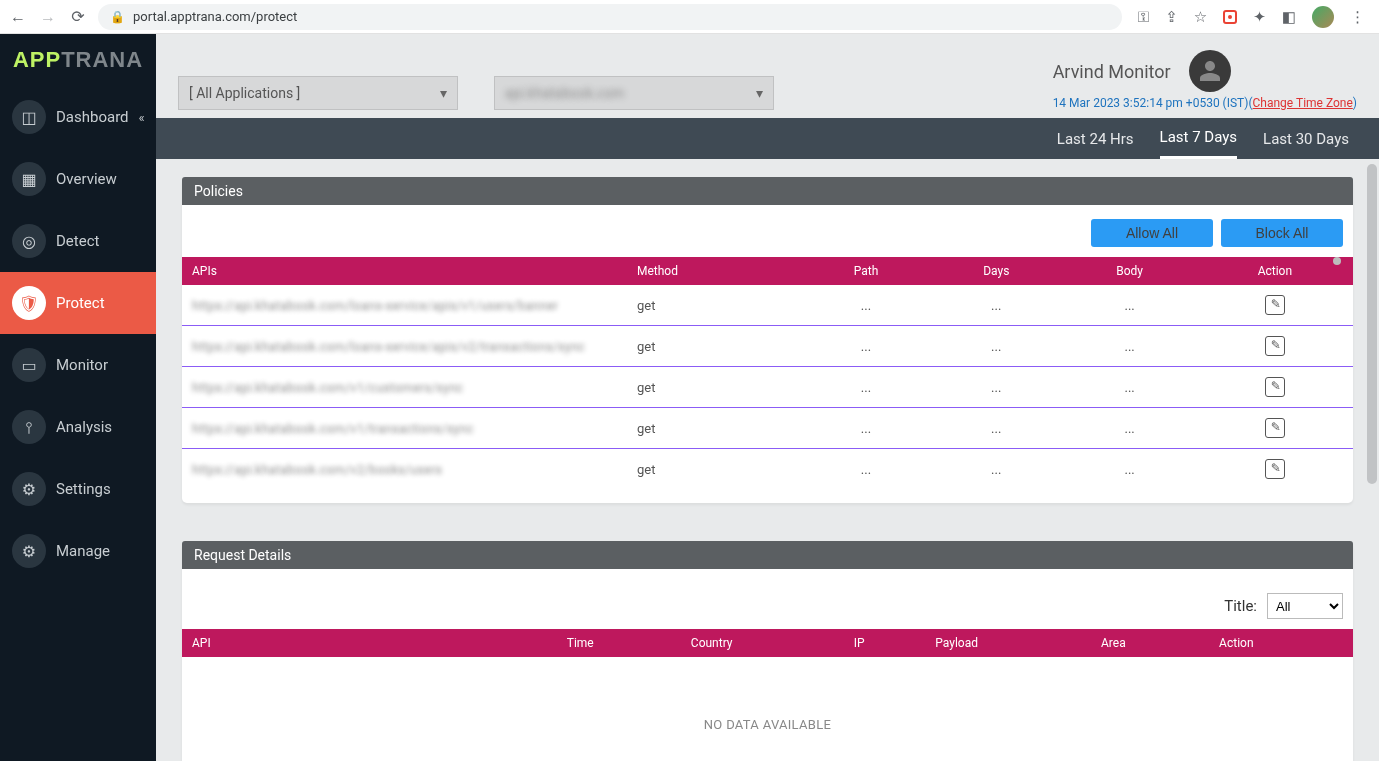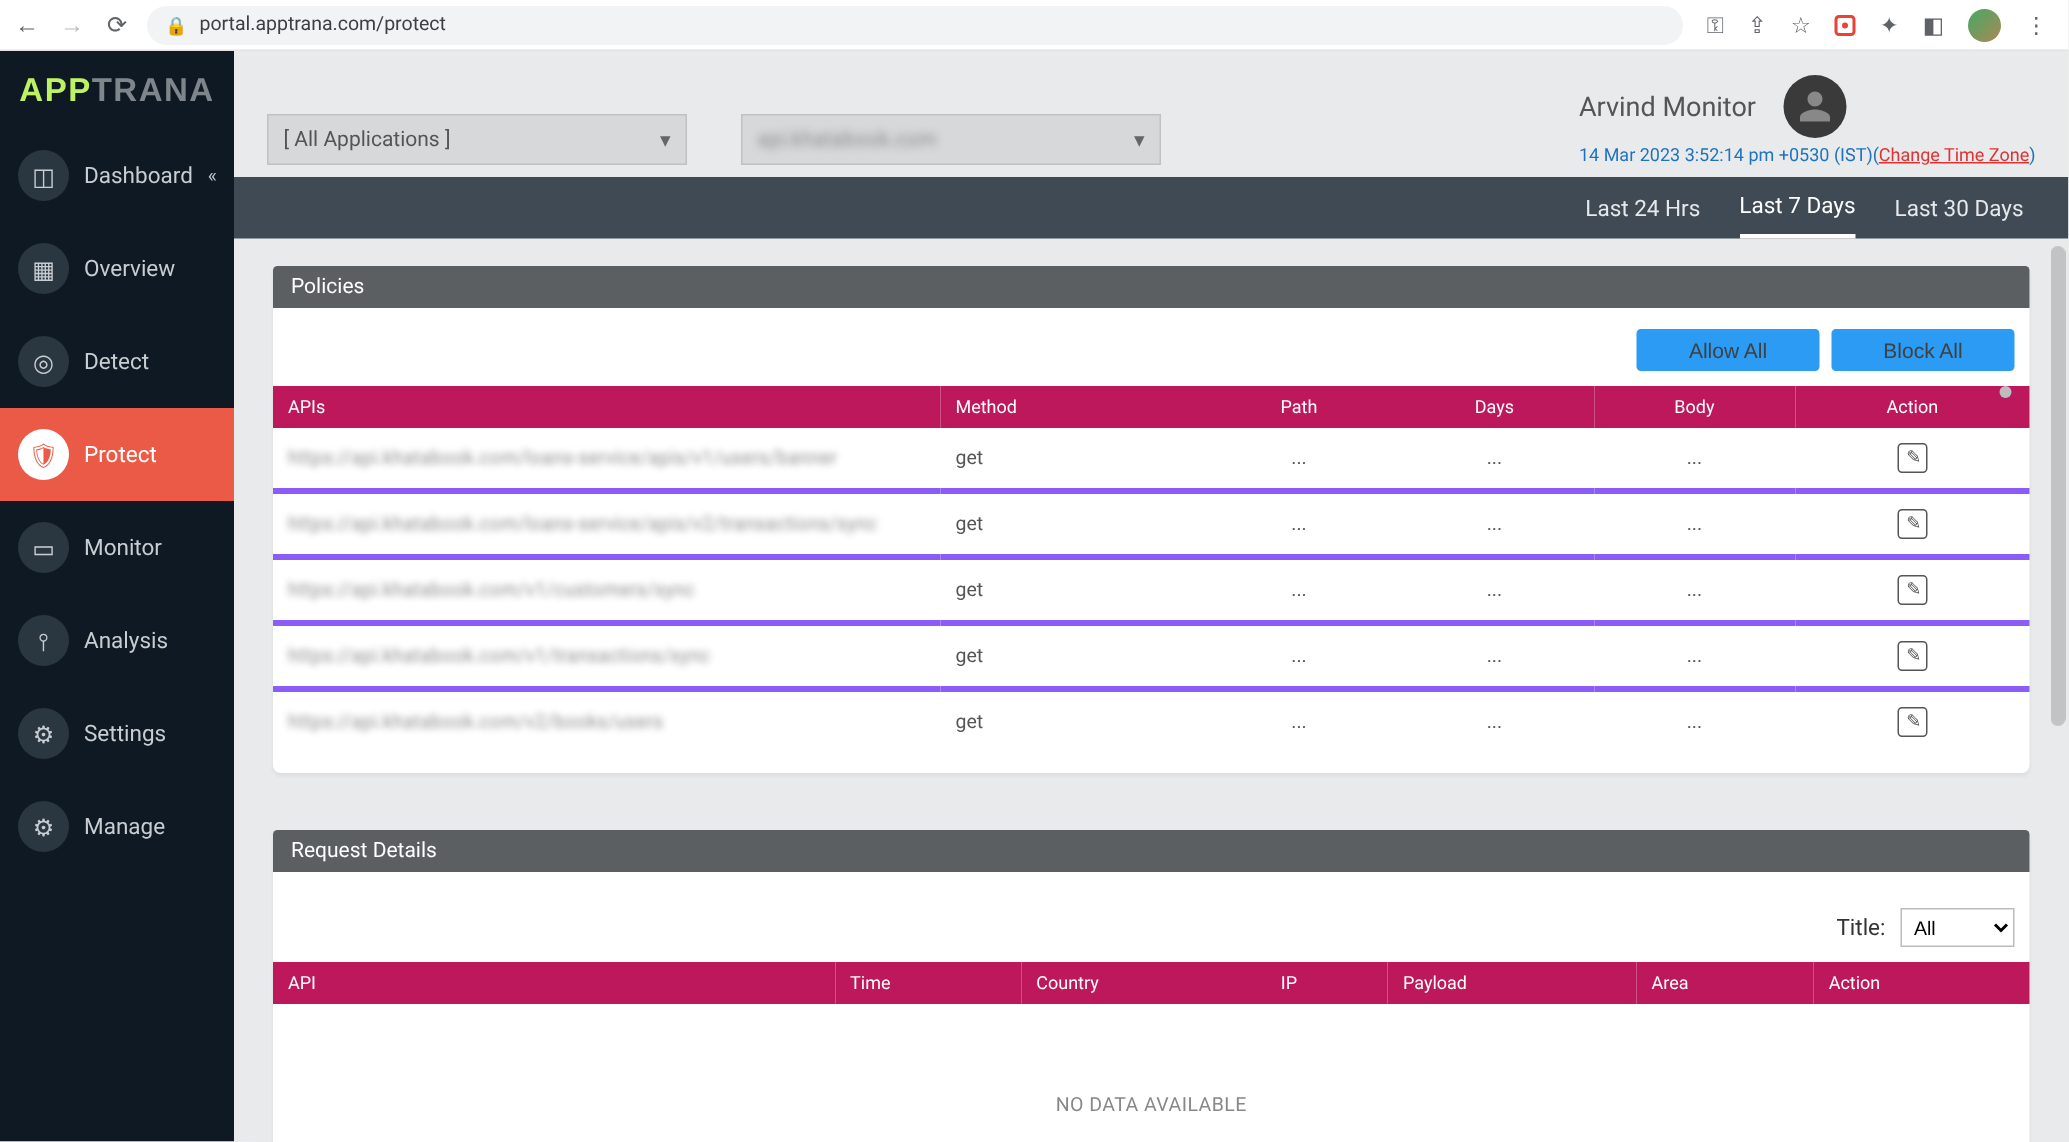--- a/index.html
+++ b/index.html
@@ -52,21 +52,21 @@
   .content{padding:18px 26px 40px;overflow:auto;}
   .panel{background:#fff;border-radius:5px;box-shadow:0 2px 3px rgba(0,0,0,0.06);margin-bottom:38px;}
   .panel-header{background:#5b5f62;color:#fff;padding:6px 12px;font-size:14px;border-radius:3px 3px 0 0;}
   .panel-body{padding:10px 0 14px;}
 
   .action-row{display:flex;justify-content:flex-end;gap:8px;padding:4px 10px 10px;}
   .btn{background:#2b9bf4;color:#404040;border:none;padding:6px 0;width:122px;font-size:14px;border-radius:3px;cursor:pointer;}
 
   table{width:100%;border-collapse:collapse;font-size:13px;}
   thead th{background:#be185d;color:#fff;font-weight:400;text-align:left;padding:7px 10px;font-size:12px;}
-  tbody td{padding:10px 10px;border-bottom:4px solid #8b5cf6;color:#555;vertical-align:middle;}
+  tbody td{padding:10px 10px;border-bottom:1px solid #8b5cf6;color:#555;vertical-align:middle;}
   tbody tr:last-child td{border-bottom:none;}
   .blur-text{color:transparent;text-shadow:0 0 5px #8a8a8a;user-select:none;}
   .col-api{width:38%;}
   .col-small{text-align:center;}
   .edit-icon{display:inline-flex;width:20px;height:20px;border:1.5px solid #555;border-radius:3px;align-items:center;justify-content:center;cursor:pointer;}
   .edit-icon::after{content:"✎";font-size:12px;color:#555;position:relative;top:-1px;left:1px;}
   .scroll-dot{width:8px;height:8px;border-radius:50%;background:#bdbdbd;position:absolute;right:12px;top:0;}
   .table-wrap{position:relative;}
 
   .req-controls{display:flex;justify-content:flex-end;align-items:center;gap:10px;padding:14px 10px 10px;}

